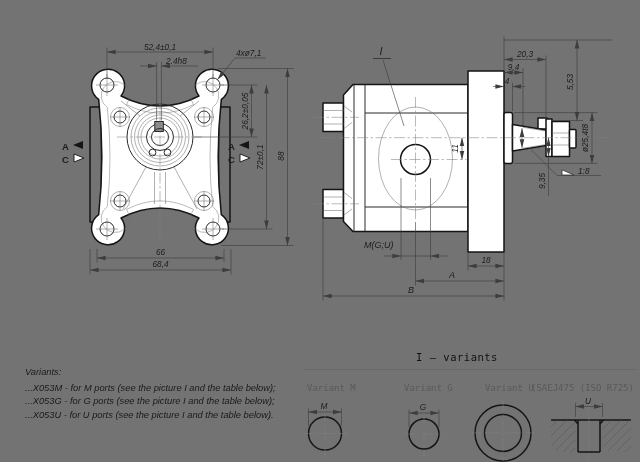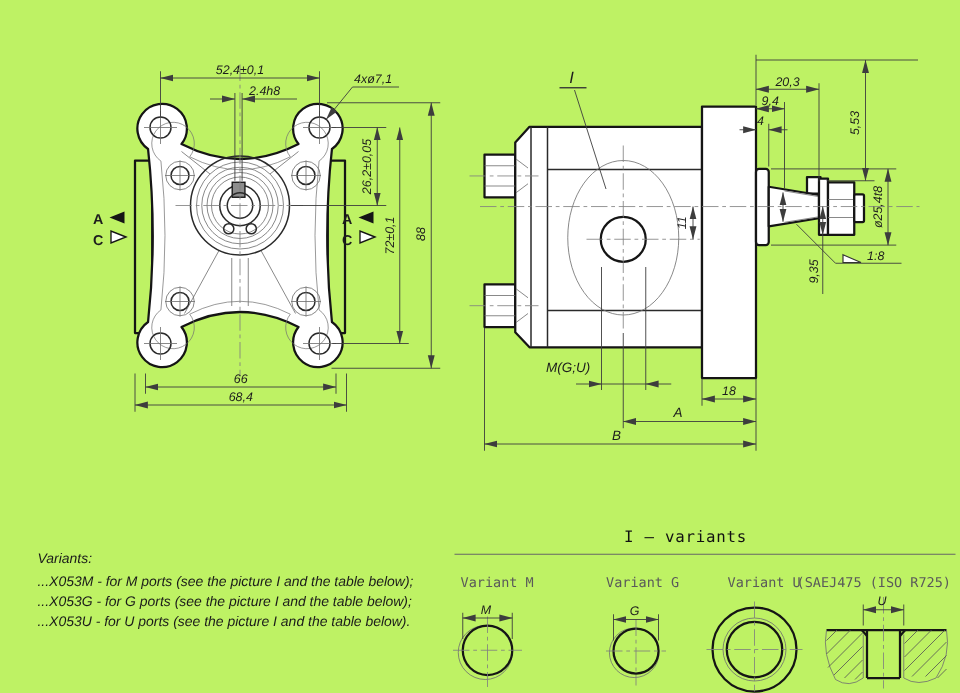--- a/index.html
+++ b/index.html
@@ -1,16 +1,16 @@
 <!DOCTYPE html>
 <html><head>
 <meta charset="utf-8">
 <style>
   html,body{margin:0;padding:0;background:#fff;}
-  #stage{position:relative;width:640px;height:462px;background:#bef264;overflow:hidden;}
+  #stage{position:relative;width:640px;height:462px;background:#737373;overflow:hidden;}
   svg{display:block;}
   
   .b  {stroke:#151515;stroke-width:1.5;fill:none;stroke-linejoin:round;}
   .bf {stroke:#151515;stroke-width:1.5;fill:#fff;stroke-linejoin:round;}
   .m  {stroke:#2a2a2a;stroke-width:1.0;fill:none;}
   .t  {stroke:#707070;stroke-width:.55;fill:none;}
   .cl {stroke:#808080;stroke-width:.55;fill:none;stroke-dasharray:11 2.5 2.5 2.5;}
   .d  {stroke:#3d3d3d;stroke-width:.6;fill:none;}
   text{font-family:"Liberation Sans",sans-serif;fill:#1d1d1d;}
   .dt {font-style:italic;font-size:8.3px;}

